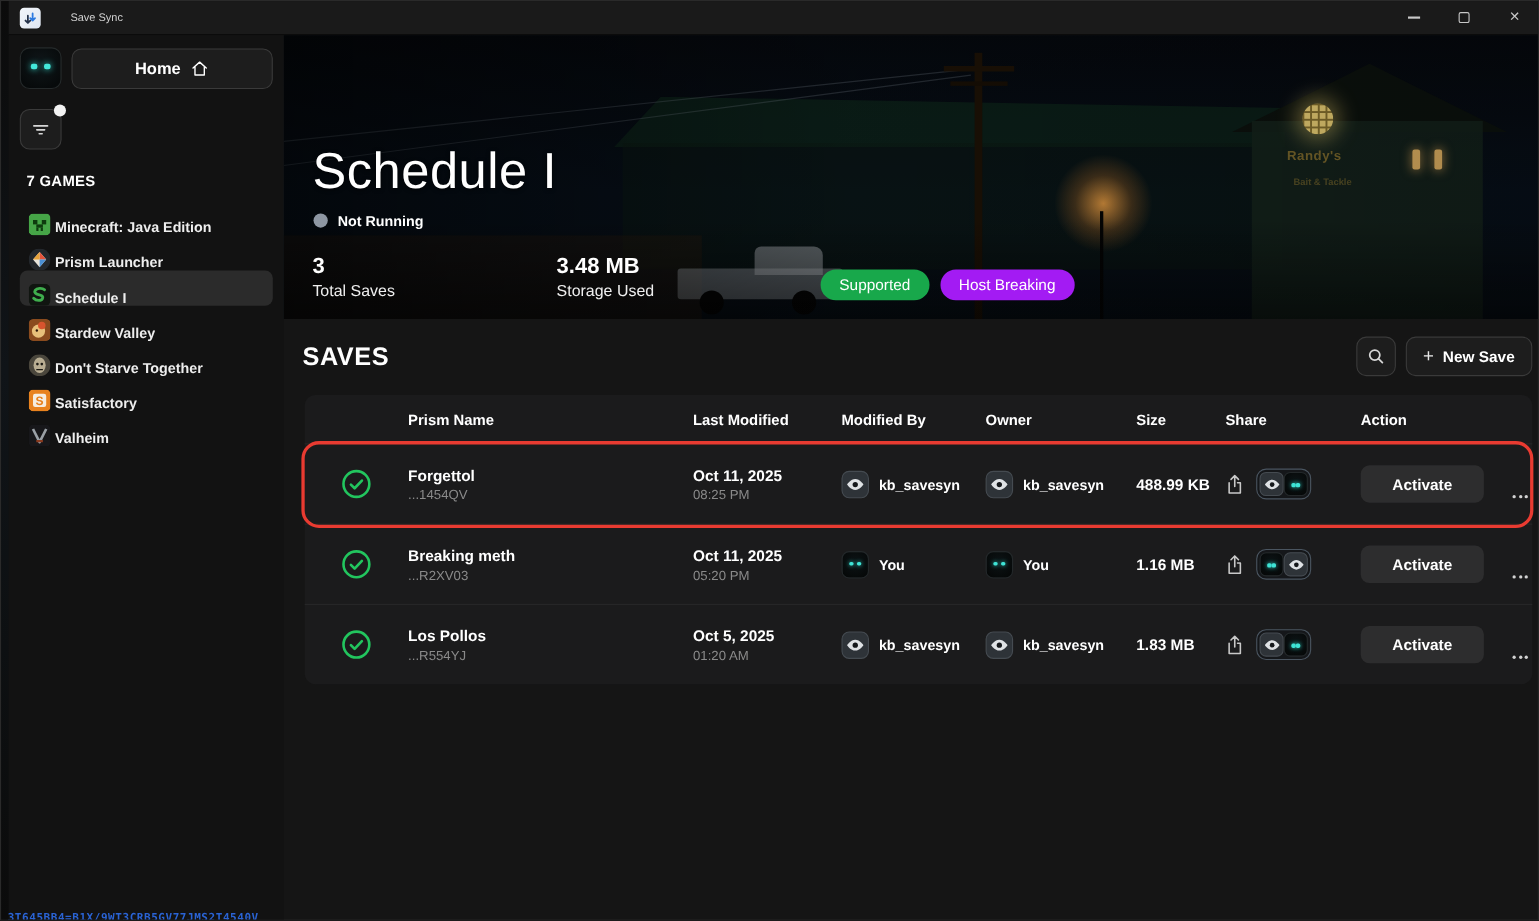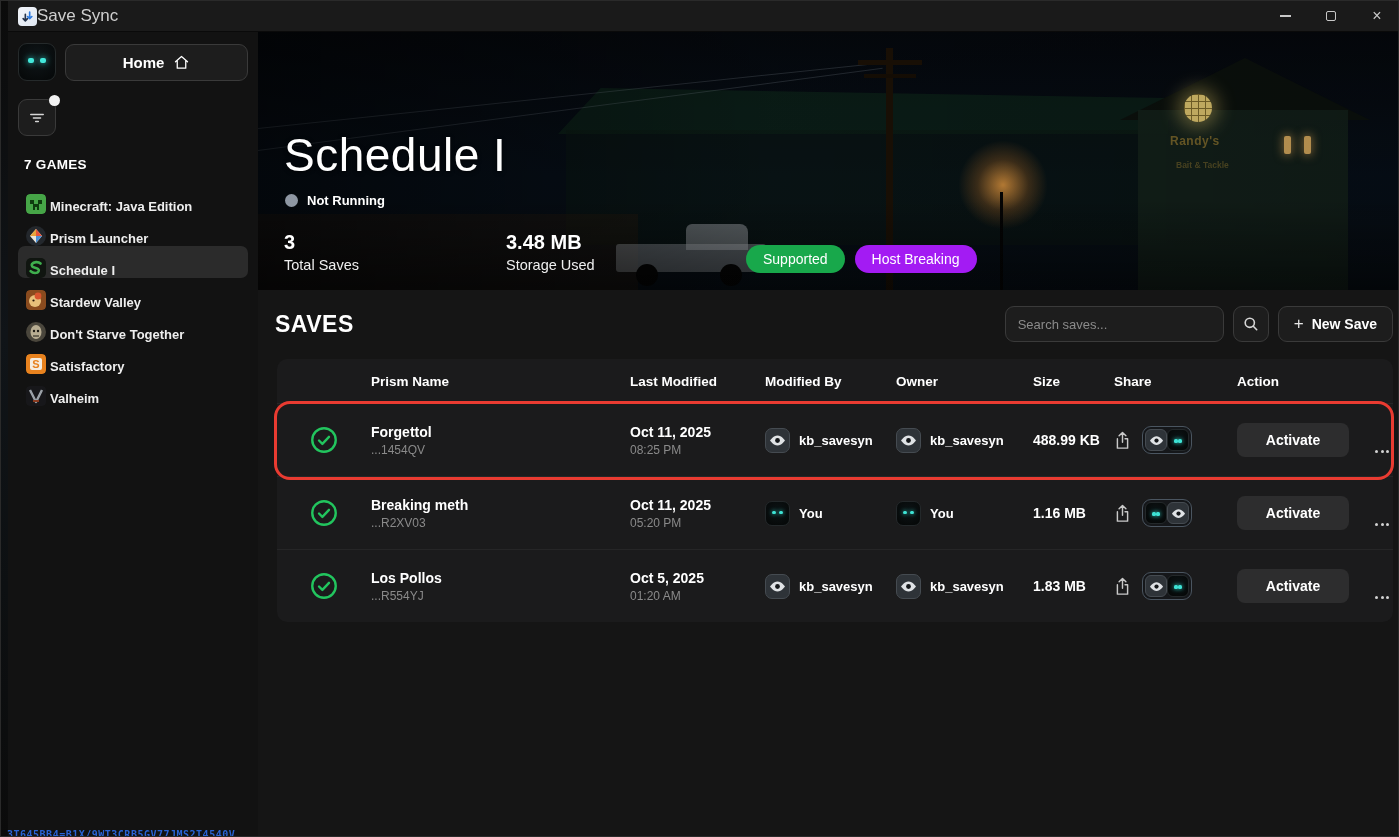--- a/index.html
+++ b/index.html
@@ -2,21 +2,21 @@
 <html><head>
 <meta charset="utf-8">
 <style>
   html,body{margin:0;padding:0;background:#000;}
   *{box-sizing:border-box;font-family:"Liberation Sans","DejaVu Sans",sans-serif;}
   .window{position:relative;width:1399px;height:837px;background:#151515;overflow:hidden;border:1px solid #2a2a2a;}
   .left-strip{position:absolute;left:0;top:0;width:7px;height:837px;background:linear-gradient(180deg,#0b0b0b 0%,#101418 40%,#0d1012 70%,#0b0b0b 100%);}
   
   .titlebar{position:absolute;left:7px;top:0;width:1392px;height:31px;background:#1a1a1a;display:flex;align-items:center;border-bottom:1px solid #0a0a0a;}
   .app-icon{width:19px;height:19px;margin-left:10px;border-radius:4px;background:linear-gradient(135deg,#f2f5fa 0%,#dfe7f2 100%);display:flex;align-items:center;justify-content:center;}
-  .app-title{margin-left:0;font-size:17px;color:#cfcfcf;}
+  .app-title{margin-left:27px;font-size:10px;color:#cfcfcf;}
   .win-controls{margin-left:auto;display:flex;height:31px;}
   .win-btn{width:46px;height:31px;display:flex;align-items:center;justify-content:center;color:#c8c8c8;font-size:14px;}
   .wc-min{width:11px;height:1.4px;background:#c8c8c8;}
   .wc-max{width:10px;height:10px;border:1.4px solid #c8c8c8;border-radius:2px;}
   .wc-close{font-size:16px;line-height:1;color:#c8c8c8;}
   
   .sidebar{position:absolute;left:7px;top:31px;width:250px;height:806px;background:#121212;padding:11px 10px;}
   .sb-toprow{display:flex;gap:9px;align-items:center;}
   .sb-avatar{width:38px;height:38px;border-radius:9px;background:radial-gradient(circle at 50% 40%,#10171a 0%,#070a0b 80%);border:1px solid #252a2b;position:relative;flex:none;}
   .sb-avatar .eye-dot{position:absolute;top:14px;width:6px;height:5px;border-radius:2px;background:#43e8da;box-shadow:0 0 6px #2fd8ca;}
@@ -267,21 +267,20 @@
     </div>
     <div class="bn-badges">
       <div class="badge" style="background:#18a84b;">Supported</div>
       <div class="badge" style="background:#a31bf3;">Host Breaking</div>
     </div>
   </div>
 
   <div class="saves-head">
     <div class="saves-title">SAVES</div>
     <div class="saves-actions">
-      <input class="input saves-search" type="text" placeholder="Search saves..." style="">
       <div class="sq-btn">
         <svg width="16" height="16" viewBox="0 0 16 16">
             <circle cx="6.8" cy="6.8" r="4.6" stroke="#d6d6d6" stroke-width="1.6" fill="none"></circle>
             <path d="M10.3 10.3l3.4 3.4" stroke="#d6d6d6" stroke-width="1.6" stroke-linecap="round"></path>
           </svg>
       </div>
       <div class="newsave-btn">
         <span class="newsave-plus">+</span>
         <span>New Save</span>
       </div>

